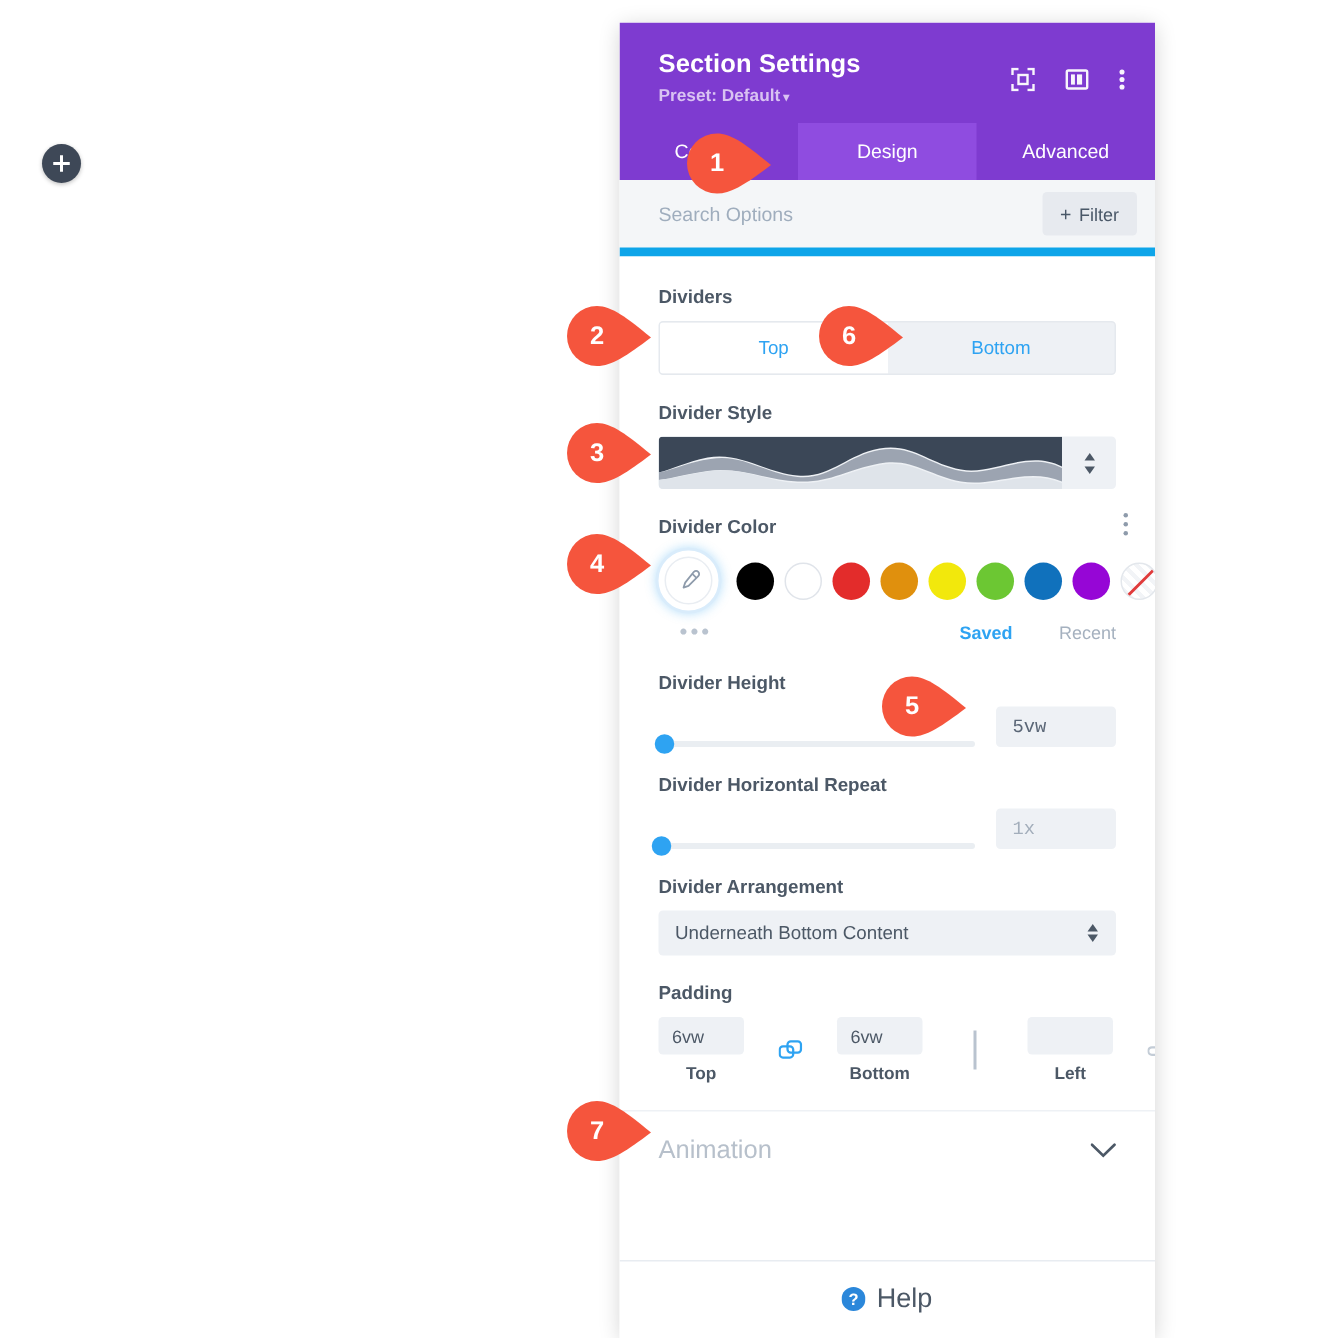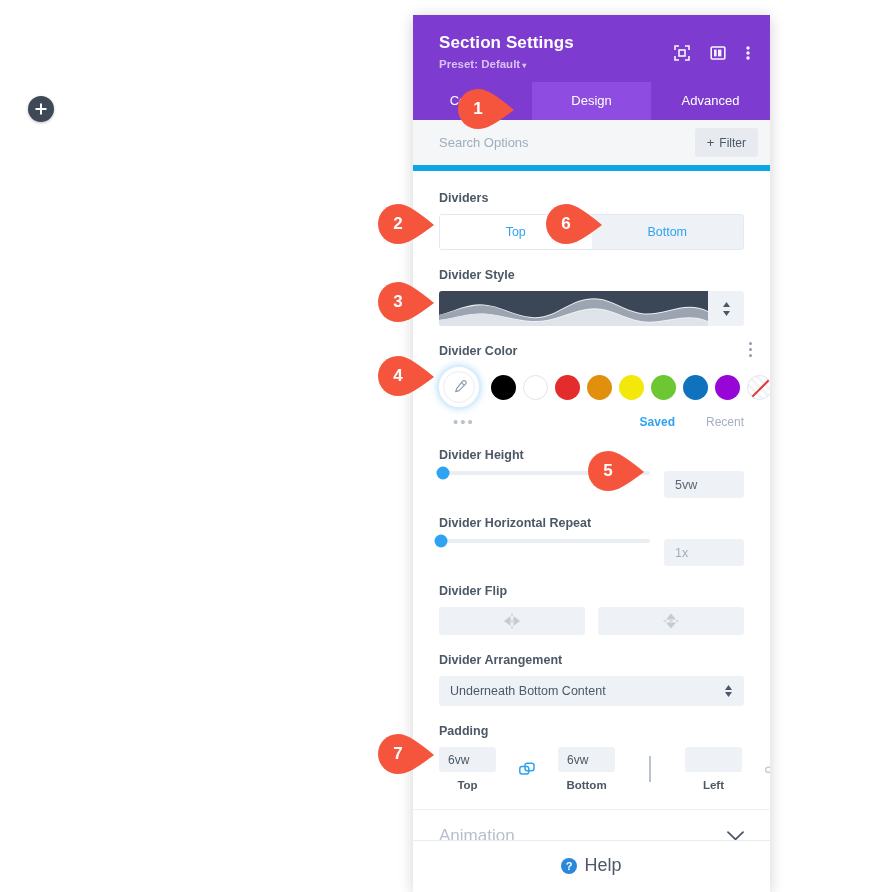--- a/index.html
+++ b/index.html
@@ -258,21 +258,21 @@
     margin-left: 14px;
     cursor: pointer;
     user-select: none;
   }
   .palette-tabs { display: flex; gap: 31px; }
   .palette-tab { font-size: 12px; cursor: pointer; }
   .palette-tab.saved { color: #2ea3f2; font-weight: bold; }
   .palette-tab.recent { color: #a5b1bf; }
 
   
-  .range-row { display: flex; align-items: flex-start; gap: 14px; }
+  .range-row { display: flex; align-items: flex-end; gap: 14px; font-family: Liberation Mono, monospace; }
   .range-track {
     flex: 1 1 auto;
     height: 4px;
     background: #eaeef2;
     border-radius: 3px;
     position: relative;
   }
   .range-knob {
     position: absolute;
     top: 50%;
@@ -541,43 +541,20 @@
         <div class="field">
           <div class="field-label">Divider Horizontal Repeat</div>
           <div class="range-row">
             <div class="range-track">
               <div class="range-knob" id="knob-repeat" style="left: 1%;"></div>
             </div>
             <div class="range-value muted">1x</div>
           </div>
         </div>
 
-        <div class="field">
-          <div class="field-label">Divider Flip</div>
-          <div class="flip-row">
-            <div class="flip-btn">
-              <svg width="22" height="16" viewBox="0 0 22 16">
-                <path d="M9.5 3 L3 8 L9.5 13 Z" fill="#c3ccd6"></path>
-                <path d="M12.5 3 L19 8 L12.5 13 Z" fill="#c3ccd6"></path>
-                <line x1="11" y1="0.5" x2="11" y2="3" stroke="#c3ccd6" stroke-width="1.2"></line>
-                <line x1="11" y1="6.5" x2="11" y2="9.5" stroke="#c3ccd6" stroke-width="1.2"></line>
-                <line x1="11" y1="13" x2="11" y2="15.5" stroke="#c3ccd6" stroke-width="1.2"></line>
-              </svg>
-            </div>
-            <div class="flip-btn">
-              <svg width="16" height="20" viewBox="0 0 16 20">
-                <path d="M3 8.5 L8 2.5 L13 8.5 Z" fill="#c3ccd6"></path>
-                <path d="M3 11.5 L8 17.5 L13 11.5 Z" fill="#c3ccd6"></path>
-                <line x1="0.5" y1="10" x2="3" y2="10" stroke="#c3ccd6" stroke-width="1.2"></line>
-                <line x1="6.5" y1="10" x2="9.5" y2="10" stroke="#c3ccd6" stroke-width="1.2"></line>
-                <line x1="13" y1="10" x2="15.5" y2="10" stroke="#c3ccd6" stroke-width="1.2"></line>
-              </svg>
-            </div>
-          </div>
-        </div>
 
         <div class="field">
           <div class="field-label">Divider Arrangement</div>
           <div class="arrangement">
             <span>Underneath Bottom Content</span>
             <svg width="9" height="16" viewBox="0 0 9 16">
               <path d="M4.5 2 L8 7 H1 Z" fill="#4c5866"></path>
               <path d="M4.5 14 L8 9 H1 Z" fill="#4c5866"></path>
             </svg>
           </div>

